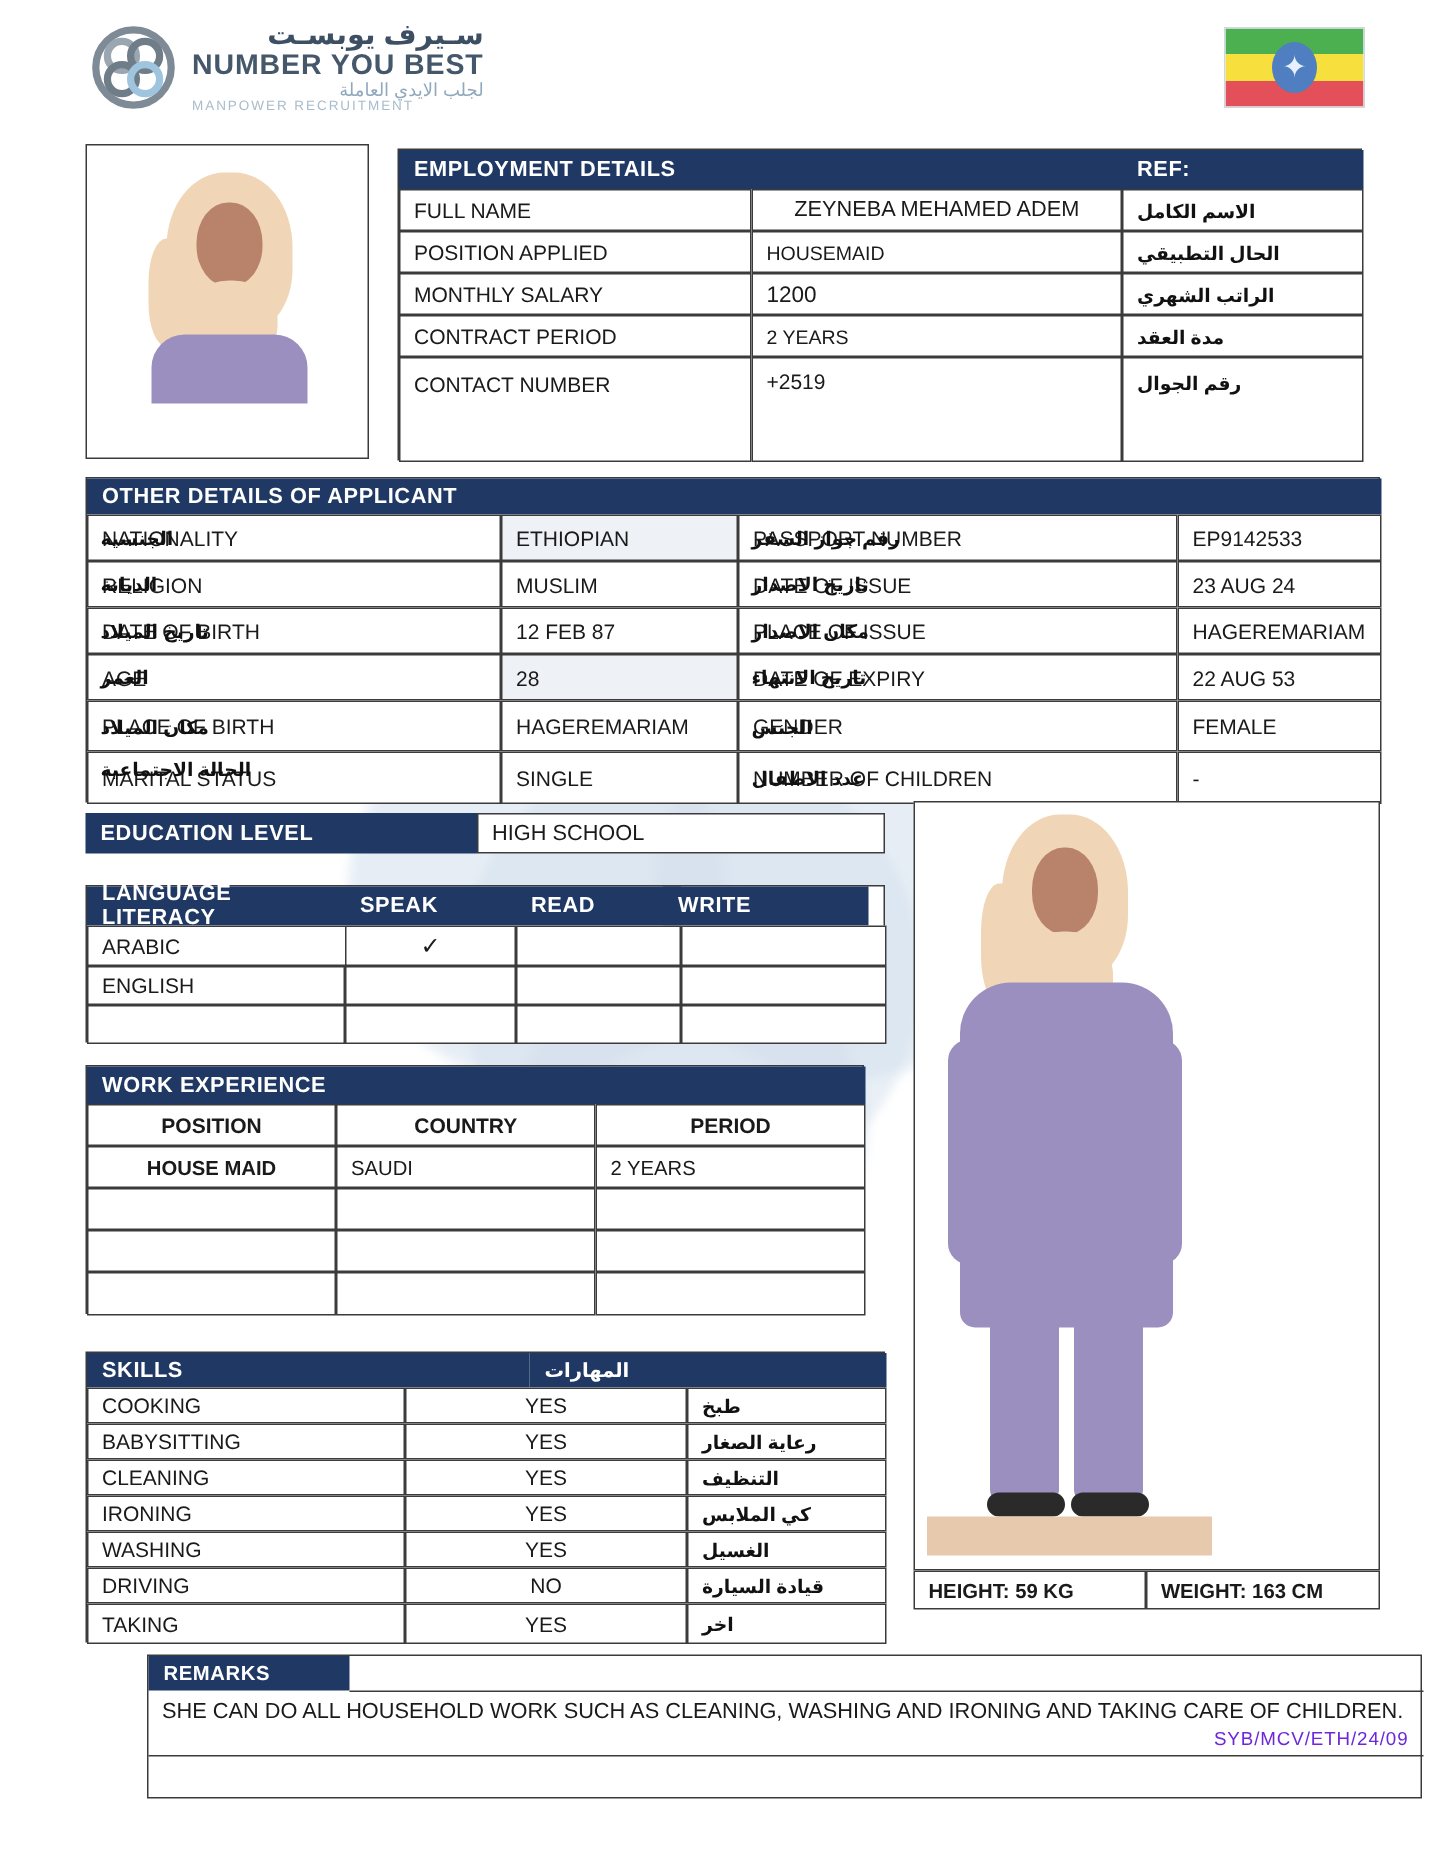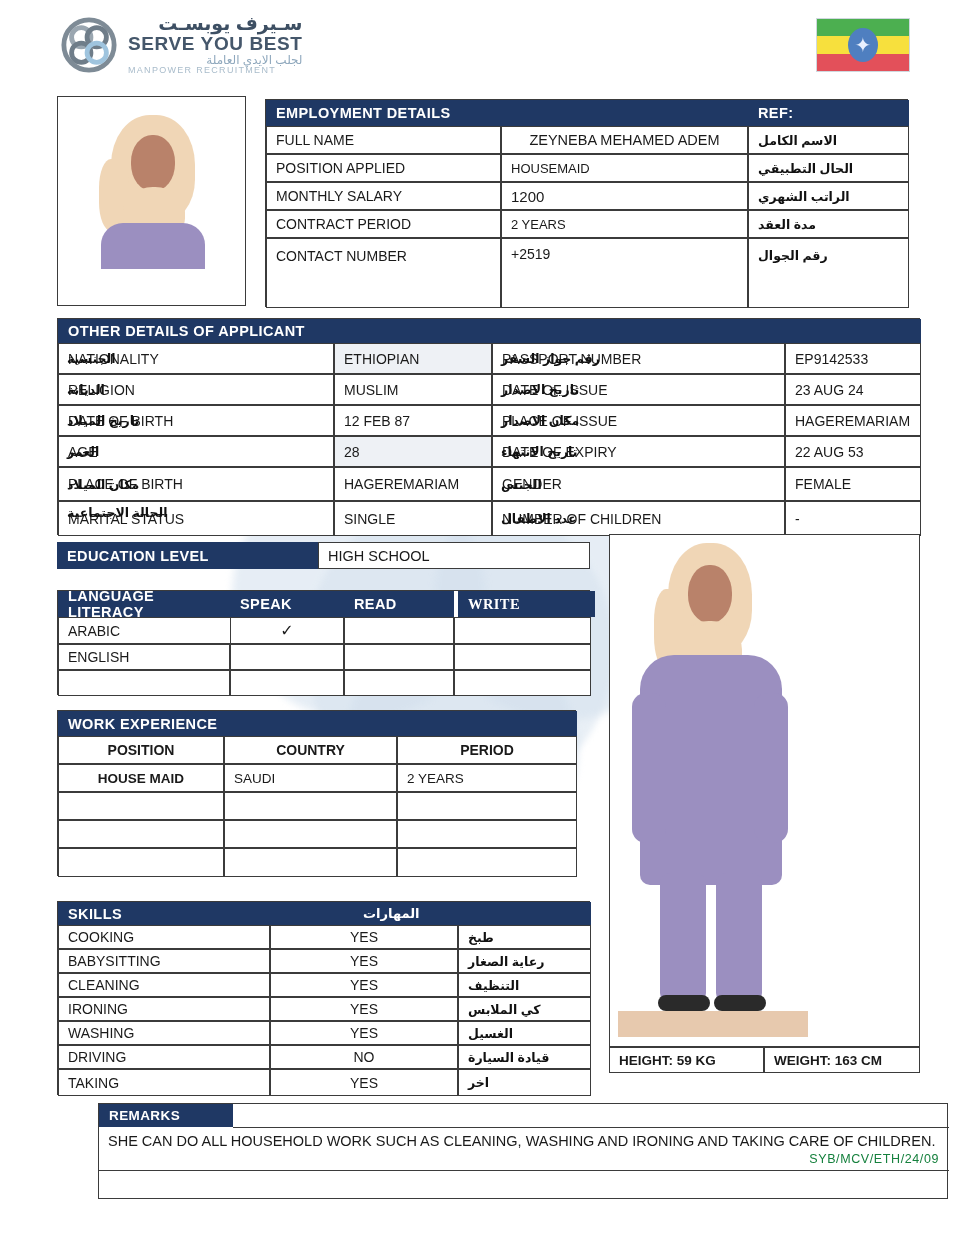--- a/index.html
+++ b/index.html
@@ -73,21 +73,21 @@
   <div class="brand">
     <svg class="brand-mark" viewBox="0 0 60 60">
       <circle cx="30" cy="30" r="26" fill="none" stroke="#7e8b96" stroke-width="5"></circle>
       <circle cx="22" cy="22" r="10" fill="none" stroke="#9aa6b0" stroke-width="5"></circle>
       <circle cx="38" cy="22" r="10" fill="none" stroke="#6f7d89" stroke-width="5"></circle>
       <circle cx="22" cy="38" r="10" fill="none" stroke="#6f7d89" stroke-width="5"></circle>
       <circle cx="38" cy="38" r="10" fill="none" stroke="#9fc4de" stroke-width="5"></circle>
     </svg>
     <div class="brand-text">
       <div class="brand-ar">سـيرف يوبسـت</div>
-      <div class="brand-en">SERVE YOU BEST</div>
+      <div class="brand-en">NUMBER YOU BEST</div>
       <div class="brand-ar2">لجلب الايدي العاملة</div>
       <div class="brand-en2">MANPOWER RECRUITMENT</div>
     </div>
   </div>
 
   <div class="flag">
     <div class="s g"></div>
       <div class="s y"></div>
       <div class="s r"></div>
     <div class="flag-emblem">✦</div>
@@ -183,21 +183,21 @@
 
   <div class="box" style="left:57px;top:542px;width:533px;height:27px;text-align:center;">
     <div class="hdr" style="position:absolute;left:0;top:0;width:261px;height:27px;">EDUCATION LEVEL</div>
     <div class="cell" style="position:absolute;left:261px;top:0;width:272px;height:27px;font-size:14.5px;">HIGH  SCHOOL</div>
   </div>
 
   <div class="box" style="left:57px;top:590px;width:533px;height:105px;border:1px solid #3b3b3b;background:#fff;">
     <div class="hdr" style="position:absolute;left:0;top:0;width:172px;height:26px;">LANGUAGE LITERACY</div>
     <div class="hdr" style="position:absolute;left:172px;top:0;width:114px;height:26px;">SPEAK</div>
     <div class="hdr" style="position:absolute;left:286px;top:0;width:110px;height:26px;">READ</div>
-    <div class="hdr" style="position:absolute;left:400px;top:0;width:137px;height:26px;font-family:Liberation Serif, serif;">WRITE</div>
+    <div class="hdr" style="position:absolute;left:384px;top:0;width:137px;height:26px;">WRITE</div>
 
     <div class="cell" style="position:absolute;left:0;top:26px;width:208px;height:27px;">ARABIC</div>
     <div class="cell" style="position:absolute;left:172px;top:26px;width:114px;height:27px;justify-content:center;font-size:16px;">✓</div>
     <div class="cell" style="position:absolute;left:286px;top:26px;width:110px;height:27px;"></div>
     <div class="cell" style="position:absolute;left:396px;top:26px;width:137px;height:27px;"></div>
 
     <div class="cell" style="position:absolute;left:0;top:53px;width:172px;height:26px;">ENGLISH</div>
     <div class="cell" style="position:absolute;left:172px;top:53px;width:114px;height:26px;justify-content:center;"></div>
     <div class="cell" style="position:absolute;left:286px;top:53px;width:110px;height:26px;"></div>
     <div class="cell" style="position:absolute;left:396px;top:53px;width:137px;height:26px;"></div>
@@ -287,17 +287,17 @@
     <div class="cell" style="position:absolute;left:0;top:0;width:155px;height:26px;font-size:13.5px;font-weight:bold;">HEIGHT: 59 KG</div>
     <div class="cell" style="position:absolute;left:155px;top:0;width:156px;height:26px;font-size:13.5px;font-weight:bold;">WEIGHT: 163 CM</div>
   </div>
 
   <div class="box" style="left:98px;top:1103px;width:850px;height:96px;border:1px solid #3b3b3b;background:#fff;">
     <div class="hdr" style="position:absolute;left:0;top:0;width:134px;height:23px;font-size:13.5px;">REMARKS</div>
     <div style="position:absolute;left:134px;top:0;width:716px;height:23px;border-bottom:1px solid #3b3b3b;"></div>
     <div style="position:absolute;left:0;top:23px;width:850px;height:44px;border-bottom:1px solid #3b3b3b;
                 box-sizing:border-box;padding:4px 9px;font-size:14.5px;line-height:1.45;">SHE CAN DO ALL HOUSEHOLD WORK SUCH AS CLEANING, WASHING AND IRONING AND TAKING CARE OF CHILDREN.</div>
     <div style="position:absolute;left:0;top:67px;width:850px;height:24px;"></div>
-    <div style="position:absolute;left:660px;top:48px;width:190px;height:18px;color:#15803d;font-size:12.5px;
+    <div style="position:absolute;left:660px;top:48px;width:190px;height:18px;color:#6d28d9;font-size:12.5px;
                 letter-spacing:0.6px;text-align:right;padding-right:10px;box-sizing:border-box;">SYB/MCV/ETH/24/09</div>
   </div>
 
 </div>
 
 </body></html>

